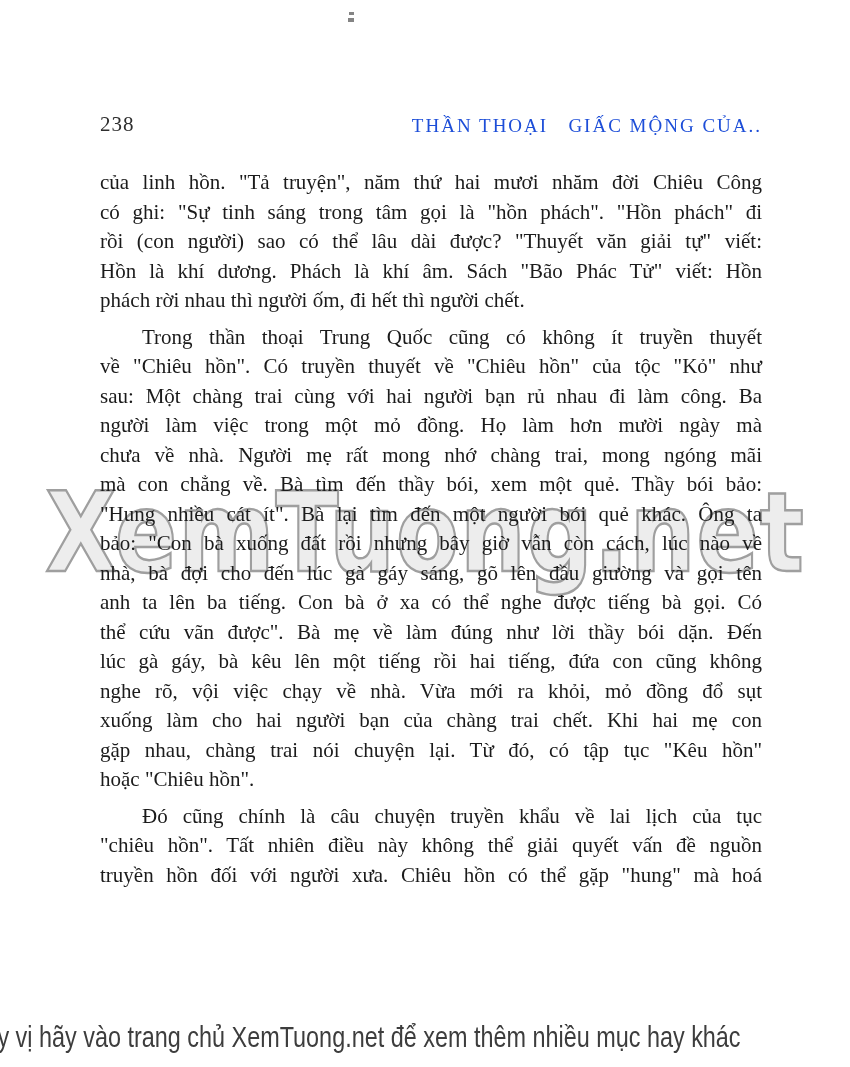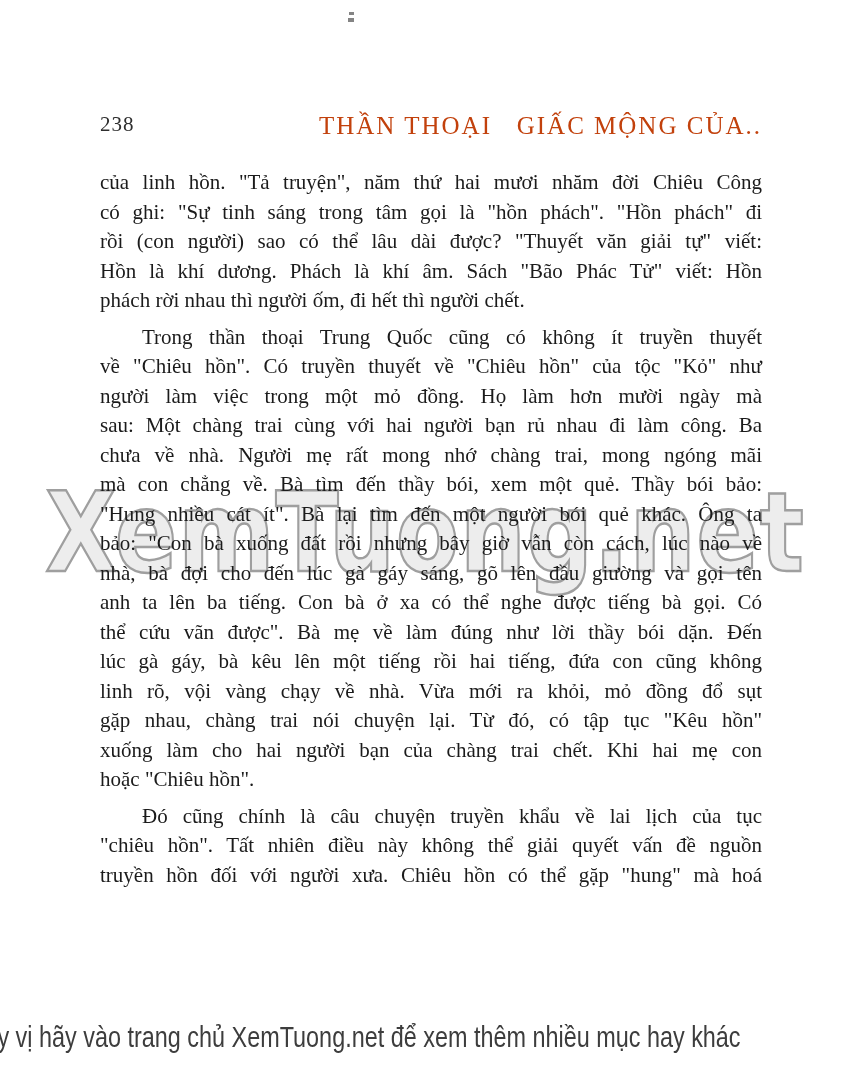--- a/index.html
+++ b/index.html
@@ -12,25 +12,25 @@
 
   
   .artifact{position:absolute;left:348px;top:12px;width:8px;height:12px;z-index:1;}
   .artifact i{display:block;background:#6e6e6e;opacity:.85;}
   .artifact i:nth-child(1){width:5px;height:3px;margin:0 0 3px 1px;}
   .artifact i:nth-child(2){width:6px;height:4px;}
 
   
   .header{
     position:absolute;top:112px;left:100px;right:88px;
-    display:flex;justify-content:space-between;align-items:flex-start;
+    display:flex;justify-content:space-between;align-items:flex-end;
     color:#2e2e2e;z-index:2;
   }
   .pagenum{font-size:21px;letter-spacing:1px;}
-  .running{font-size:25px;letter-spacing:2px;white-space:pre;color:#c2410c;}
+  .running{font-size:19px;letter-spacing:2px;white-space:pre;color:#1d4ed8;}
 
   
   .watermark{
     position:absolute;top:478px;left:50%;
     transform:translateX(-50%) scaleX(0.84);
     font-family:"DejaVu Sans", sans-serif;
     font-weight:bold;font-size:110px;line-height:1;
     letter-spacing:1px;white-space:nowrap;
     color:rgba(236,236,236,0.92);
     -webkit-text-stroke:2.5px #9f9f9f;
@@ -79,33 +79,33 @@
       <div class="para">
         <div class="tline">của linh hồn. "Tả truyện", năm thứ hai mươi nhăm đời Chiêu Công</div>
         <div class="tline">có ghi: "Sự tinh sáng trong tâm gọi là "hồn phách". "Hồn phách" đi</div>
         <div class="tline">rồi (con người) sao có thể lâu dài được? "Thuyết văn giải tự" viết:</div>
         <div class="tline">Hồn là khí dương. Phách là khí âm. Sách "Bão Phác Tử" viết: Hồn</div>
         <div class="tline ragged">phách rời nhau thì người ốm, đi hết thì người chết.</div>
       </div>
       <div class="para indent">
         <div class="tline">Trong thần thoại Trung Quốc cũng có không ít truyền thuyết</div>
         <div class="tline">về "Chiêu hồn". Có truyền thuyết về "Chiêu hồn" của tộc "Kỏ" như</div>
+        <div class="tline">sau: Một chàng trai cùng với hai người bạn rủ nhau đi làm công. Ba</div>
         <div class="tline">người làm việc trong một mỏ đồng. Họ làm hơn mười ngày mà</div>
-        <div class="tline">sau: Một chàng trai cùng với hai người bạn rủ nhau đi làm công. Ba</div>
         <div class="tline">chưa về nhà. Người mẹ rất mong nhớ chàng trai, mong ngóng mãi</div>
         <div class="tline">mà con chẳng về. Bà tìm đến thầy bói, xem một quẻ. Thầy bói bảo:</div>
         <div class="tline">"Hung nhiều cát ít". Bà lại tìm đến một người bói quẻ khác. Ông ta</div>
         <div class="tline">bảo: "Con bà xuống đất rồi nhưng bây giờ vẫn còn cách, lúc nào về</div>
         <div class="tline">nhà, bà đợi cho đến lúc gà gáy sáng, gõ lên đầu giường và gọi tên</div>
         <div class="tline">anh ta lên ba tiếng. Con bà ở xa có thể nghe được tiếng bà gọi. Có</div>
         <div class="tline">thể cứu vãn được". Bà mẹ về làm đúng như lời thầy bói dặn. Đến</div>
         <div class="tline">lúc gà gáy, bà kêu lên một tiếng rồi hai tiếng, đứa con cũng không</div>
-        <div class="tline">linh rõ, vội vàng chạy về nhà. Vừa mới ra khỏi, mỏ đồng đổ sụt</div>
+        <div class="tline">nghe rõ, vội việc chạy về nhà. Vừa mới ra khỏi, mỏ đồng đổ sụt</div>
+        <div class="tline">xuống làm cho hai người bạn của chàng trai chết. Khi hai mẹ con</div>
         <div class="tline">gặp nhau, chàng trai nói chuyện lại. Từ đó, có tập tục "Kêu hồn"</div>
-        <div class="tline">xuống làm cho hai người bạn của chàng trai chết. Khi hai mẹ con</div>
         <div class="tline ragged">hoặc "Chiêu hồn".</div>
       </div>
       <div class="para indent">
         <div class="tline">Đó cũng chính là câu chuyện truyền khẩu về lai lịch của tục</div>
         <div class="tline">"chiêu hồn". Tất nhiên điều này không thể giải quyết vấn đề nguồn</div>
         <div class="tline">truyền hồn đối với người xưa. Chiêu hồn có thể gặp "hung" mà hoá</div>
       </div>
     </div>
 
   <div class="footer">

